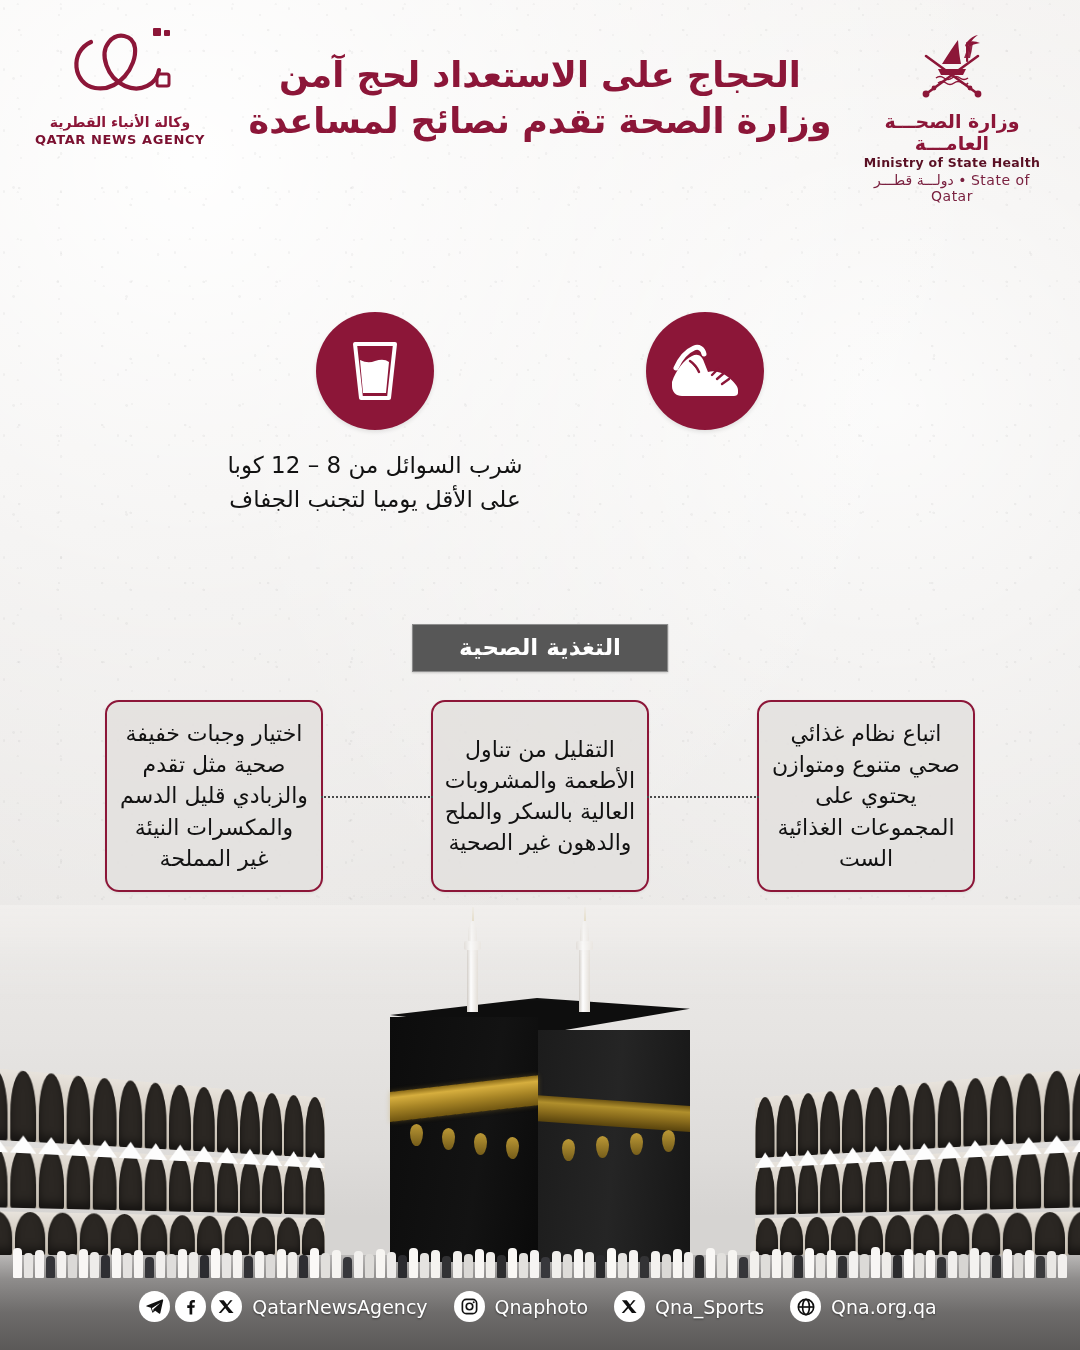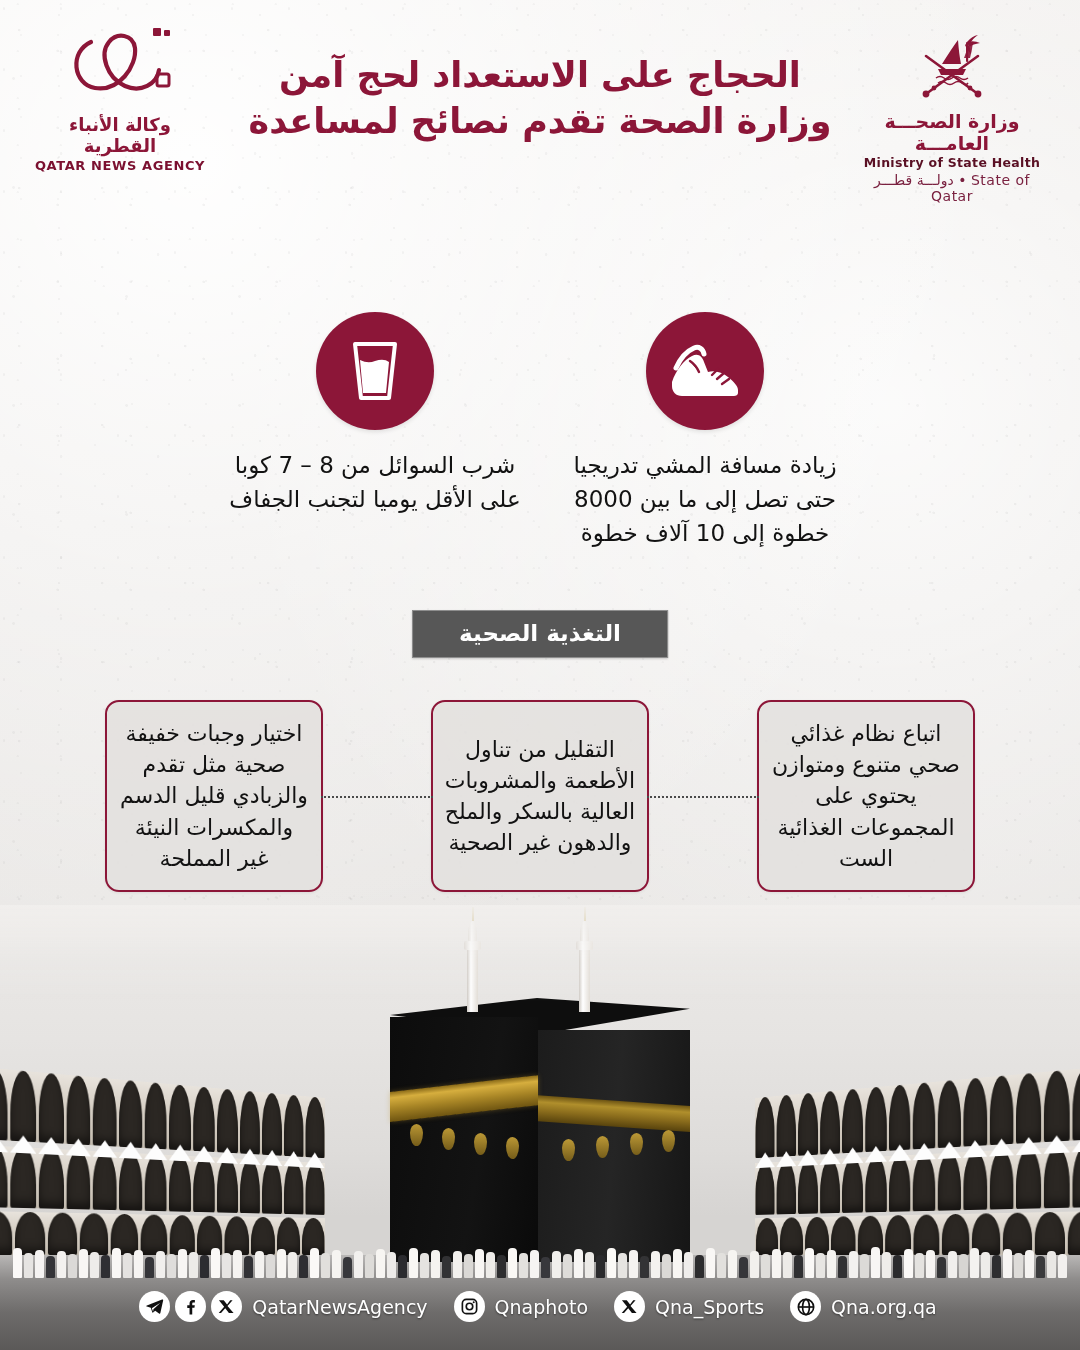--- a/index.html
+++ b/index.html
@@ -82,21 +82,21 @@
     direction: ltr;
   }
   .logo-caption-sub {
     font-size: 14px;
     color: #7a2140;
     margin-top: 2px;
     letter-spacing: 0.5px;
     direction: ltr;
   }
   .qna-caption-ar {
-    font-size: 18px;
+    font-size: 14px;
     color: #8c1638;
     font-weight: bold;
     direction: rtl;
     margin-top: 4px;
   }
   .qna-caption-en {
     font-size: 13px;
     color: #7b1030;
     font-weight: bold;
     letter-spacing: 0.6px;
@@ -127,21 +127,21 @@
     border: 1.5px solid #8e8e8e;
     color: #ffffff;
     font-size: 23px;
     font-weight: bold;
     padding: 9px 46px 11px;
     direction: rtl;
     white-space: nowrap;
     box-shadow: 0 1px 2px rgba(0,0,0,0.18);
   }
   #banner-activity { top: 222px; }
-  #banner-nutrition { top: 610px; }
+  #banner-nutrition { top: 624px; }
 
   
   .activity-row {
     position: absolute;
     top: 312px;
     left: 0;
     width: 1080px;
     display: flex;
     flex-direction: row-reverse;
     justify-content: center;
@@ -508,39 +508,38 @@
 
     <div class="activity-col">
       <div class="icon-circle">
         <span>
           <svg width="60" height="66" viewBox="0 0 60 66" aria-hidden="true">
             <path d="M10 6 H50 L44 60 H16 Z" fill="none" stroke="#ffffff" stroke-width="4" stroke-linejoin="round"></path>
             <path d="M15 22 q8 4 15 1 q9 -3 14 1 L41 55 H18 Z" fill="#ffffff"></path>
           </svg>
         </span>
       </div>
-      <div class="activity-text">شرب السوائل من 8 – 7 كوبا على الأقل يوميا لتجنب الجفاف</div>
+      <div class="activity-text">شرب السوائل من 8 – 12 كوبا على الأقل يوميا لتجنب الجفاف</div>
     </div>
 
     <div class="activity-col">
       <div class="icon-circle">
         <span>
           <svg width="74" height="58" viewBox="0 0 74 58" aria-hidden="true">
             <path d="M4 40 C 8 28, 16 18, 24 14 C 30 11, 34 14, 36 20 L40 30 C 46 28, 54 30, 60 35 C 66 40, 70 44, 70 48 L70 51 C 70 53, 68 54, 66 54 L14 54 C 8 54, 4 50, 4 44 Z" fill="#ffffff"></path>
             <path d="M8 26 C 12 17, 19 9, 26 6 C 31 4, 35 7, 36 12" fill="none" stroke="#ffffff" stroke-width="5" stroke-linecap="round"></path>
             <g stroke="#8c1638" stroke-width="2.4" stroke-linecap="round">
               <path d="M44 33 L50 27"></path>
               <path d="M49 37 L56 31"></path>
               <path d="M54 42 L61 37"></path>
               <path d="M22 19 q6 4 9 11"></path>
             </g>
           </svg>
         </span>
       </div>
-      <div class="activity-text">زيادة مسافة المشي تدريجيا حتى تصل إلى ما بين 8000 خطوة إلى 10 آلاف خطوة</div>
     </div>
 
   </div>
 
   <div class="section-banner" id="banner-nutrition">التغذية الصحية</div>
 
   <div class="nutrition-row">
     <div class="nut-card">اختيار وجبات خفيفة صحية مثل تقدم والزبادي قليل الدسم والمكسرات النيئة غير المملحة</div>
     <div class="nut-gap"></div>
     <div class="nut-card">التقليل من تناول الأطعمة والمشروبات العالية بالسكر والملح والدهون غير الصحية</div>

